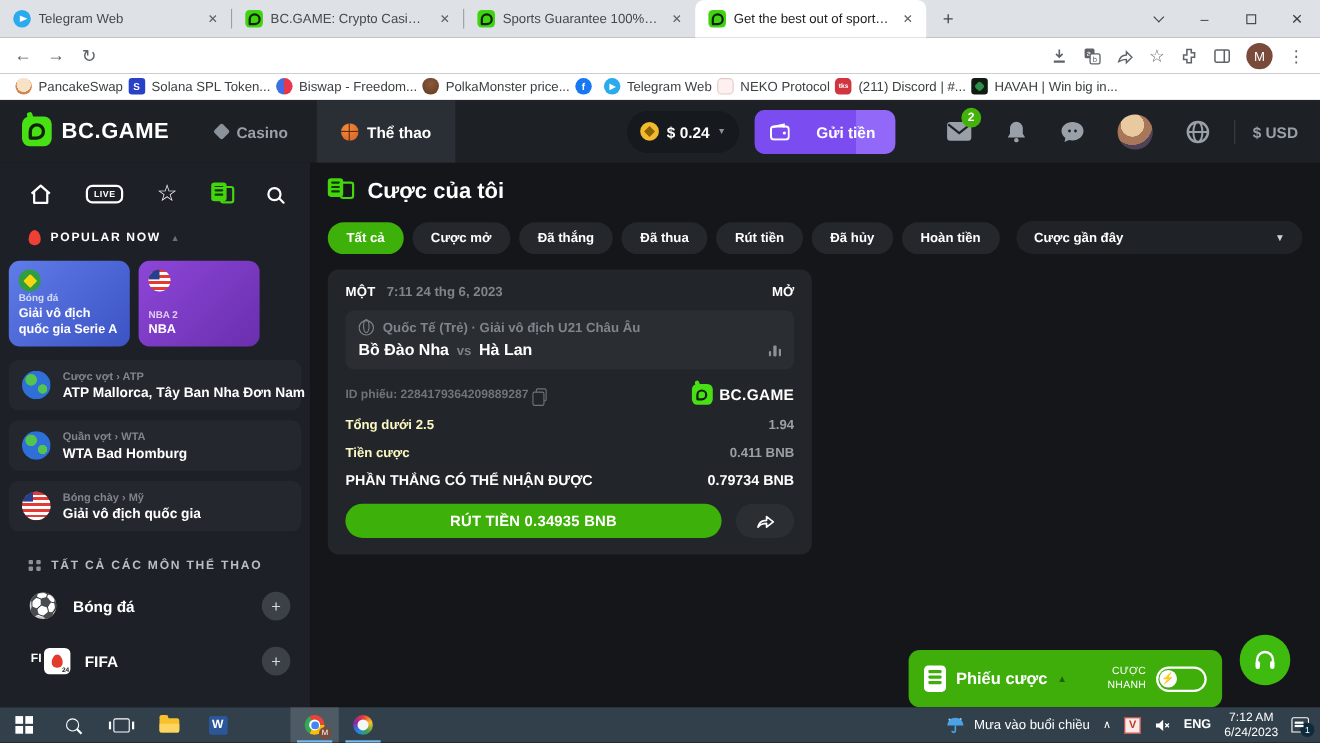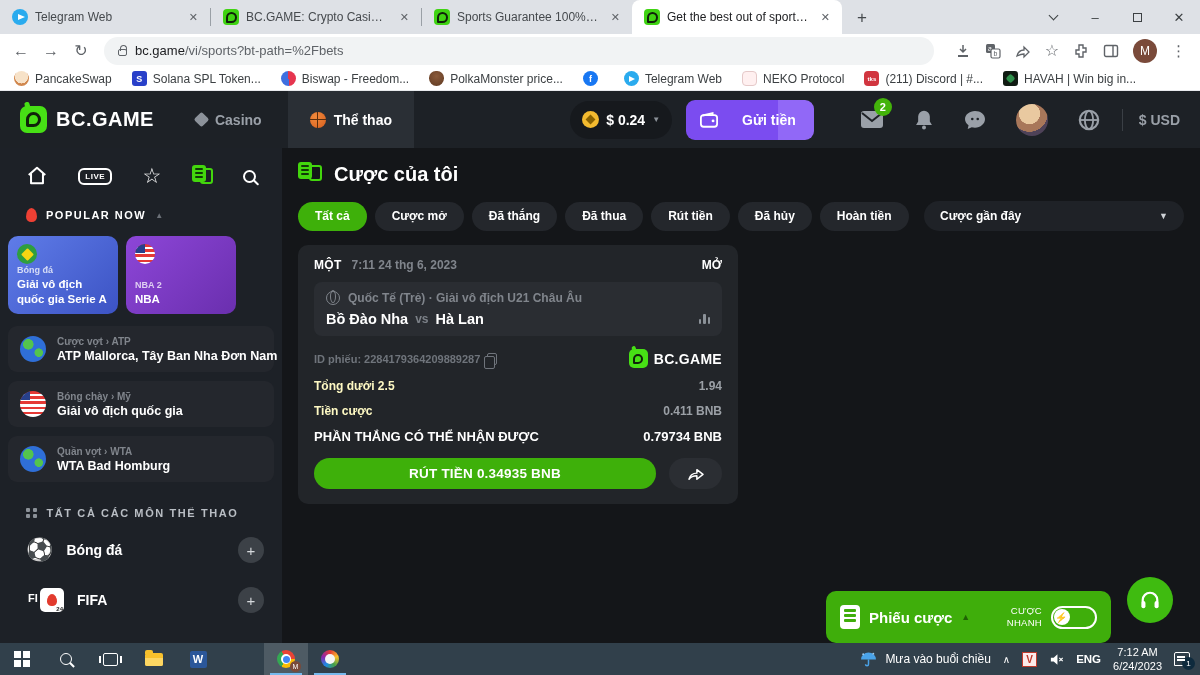--- a/index.html
+++ b/index.html
@@ -26,21 +26,21 @@
   .navic{width:26px;height:26px;display:flex;align-items:center;justify-content:center;color:#5f6368;font-size:16px;border-radius:50%}
   .urlbox{flex:1;height:28px;background:#f1f3f4;border-radius:14px;display:flex;align-items:center;padding:0 14px;gap:8px;margin:0 6px;max-width:830px}
   .lock{width:9px;height:7px;border:1.4px solid #5f6368;border-radius:2px;position:relative;margin-top:3px}
   .lock::before{content:"";position:absolute;left:1px;top:-5px;width:5px;height:5px;border:1.4px solid #5f6368;border-bottom:0;border-radius:4px 4px 0 0}
   .url{font-size:13px;color:#202124;white-space:nowrap}
   .url .path{color:#5f6368}
   .tbicons{display:flex;align-items:center;gap:14px;margin-left:auto;padding-right:6px}
   .tbicons svg{display:block}
   .avatarM{width:24px;height:24px;border-radius:50%;background:#7a4a3a;color:#fff;font-size:12px;display:flex;align-items:center;justify-content:center}
   .kebab{color:#5f6368;font-size:15px;letter-spacing:0}
-  .bookbar{position:absolute;left:0;top:67px;width:1200px;height:24px;background:#fff;display:flex;align-items:center;gap:20px;padding:0 14px;border-bottom:1px solid #e8eaed}
+  .bookbar{position:absolute;left:0;top:67px;width:1200px;height:24px;background:#fff;display:flex;align-items:center;gap:5px;padding:0 14px;border-bottom:1px solid #e8eaed}
   .bm{display:flex;align-items:center;gap:6px;font-size:12px;color:#3c4043;white-space:nowrap}
   .bmi{width:15px;height:15px;border-radius:50%;flex:none;display:flex;align-items:center;justify-content:center;font-size:9px;color:#fff;font-weight:bold}
   .bi-pancake{background:radial-gradient(circle at 50% 40%,#f7e2c8 55%,#d1884f 56%)}
   .bi-sol{background:#2940c9;border-radius:3px}
   .bi-biswap{background:conic-gradient(#e6354f 0 50%,#3e6fe0 50% 100%)}
   .bi-poop{background:radial-gradient(circle at 50% 35%,#8a5a3b,#5f3a22);border-radius:45% 45% 50% 50%}
   .bi-fb{background:#1877f2}
   .bi-tg{background:#2aabee;position:relative}
   .bi-tg::after{content:"";width:0;height:0;border-left:6px solid #fff;border-top:3px solid transparent;border-bottom:3px solid transparent;margin-left:2px}
   .bi-neko{background:#fff0f0;border:1px solid #e5c9c9;border-radius:4px}
@@ -227,24 +227,20 @@
         <i class="restore"></i>
       </span>
     <span class="wc">✕</span>
   </div>
 </div>
 
 <div class="toolbar">
   <span class="navic">←</span>
   <span class="navic">→</span>
   <span class="navic">↻</span>
-  <div class="urlbox">
-    <span class="lock"></span>
-    <span class="url"><b style="font-weight:normal">bc.game</b><span class="path">/vi/sports?bt-path=%2Fbets</span></span>
-  </div>
   <div class="tbicons">
     <svg width="16" height="16" viewBox="0 0 16 16">
         <path d="M8 2v7M5 6l3 3 3-3" stroke="#5f6368" stroke-width="1.5" fill="none"></path>
         <path d="M3 12h10v2H3z" fill="#5f6368"></path>
       </svg>
     <svg width="16" height="16" viewBox="0 0 16 16">
         <rect x="1" y="1" width="9" height="9" rx="1.5" fill="#5f6368"></rect>
         <text x="3" y="8" font-size="7" fill="#fff">a</text>
         <rect x="6" y="6" width="9" height="9" rx="1.5" fill="#fff" stroke="#5f6368" stroke-width="1.2"></rect>
         <text x="8.5" y="13" font-size="7" fill="#5f6368">b</text>
@@ -402,31 +398,31 @@
   </div>
   <div style="height:8px"></div>
   <div class="sitem">
     <span class="ball-globe" style="width:26px;height:26px;flex:none"></span>
     <span class="tx">
         <span class="cat" style="display:block">Cược vợt › ATP</span>
         <span class="ttl" style="display:block">ATP Mallorca, Tây Ban Nha Đơn Nam</span>
       </span>
   </div>
   <div class="sitem">
+    <span class="ball-globe" style="width:26px;height:26px;flex:none"></span>
+    <span class="tx">
+        <span class="cat" style="display:block">Quần vợt › WTA</span>
+        <span class="ttl" style="display:block">WTA Bad Homburg</span>
+      </span>
+  </div>
+  <div class="sitem">
     <span class="ball-us" style="width:26px;height:26px;flex:none"></span>
     <span class="tx">
         <span class="cat" style="display:block">Bóng chày › Mỹ</span>
         <span class="ttl" style="display:block">Giải vô địch quốc gia</span>
-      </span>
-  </div>
-  <div class="sitem">
-    <span class="ball-globe" style="width:26px;height:26px;flex:none"></span>
-    <span class="tx">
-        <span class="cat" style="display:block">Quần vợt › WTA</span>
-        <span class="ttl" style="display:block">WTA Bad Homburg</span>
       </span>
   </div>
   <div class="allhdr">
     <span class="grid4">
         <i></i>
         <i></i>
         <i></i>
         <i></i>
       </span>
     <span>TẤT CẢ CÁC MÔN THỂ THAO</span>

